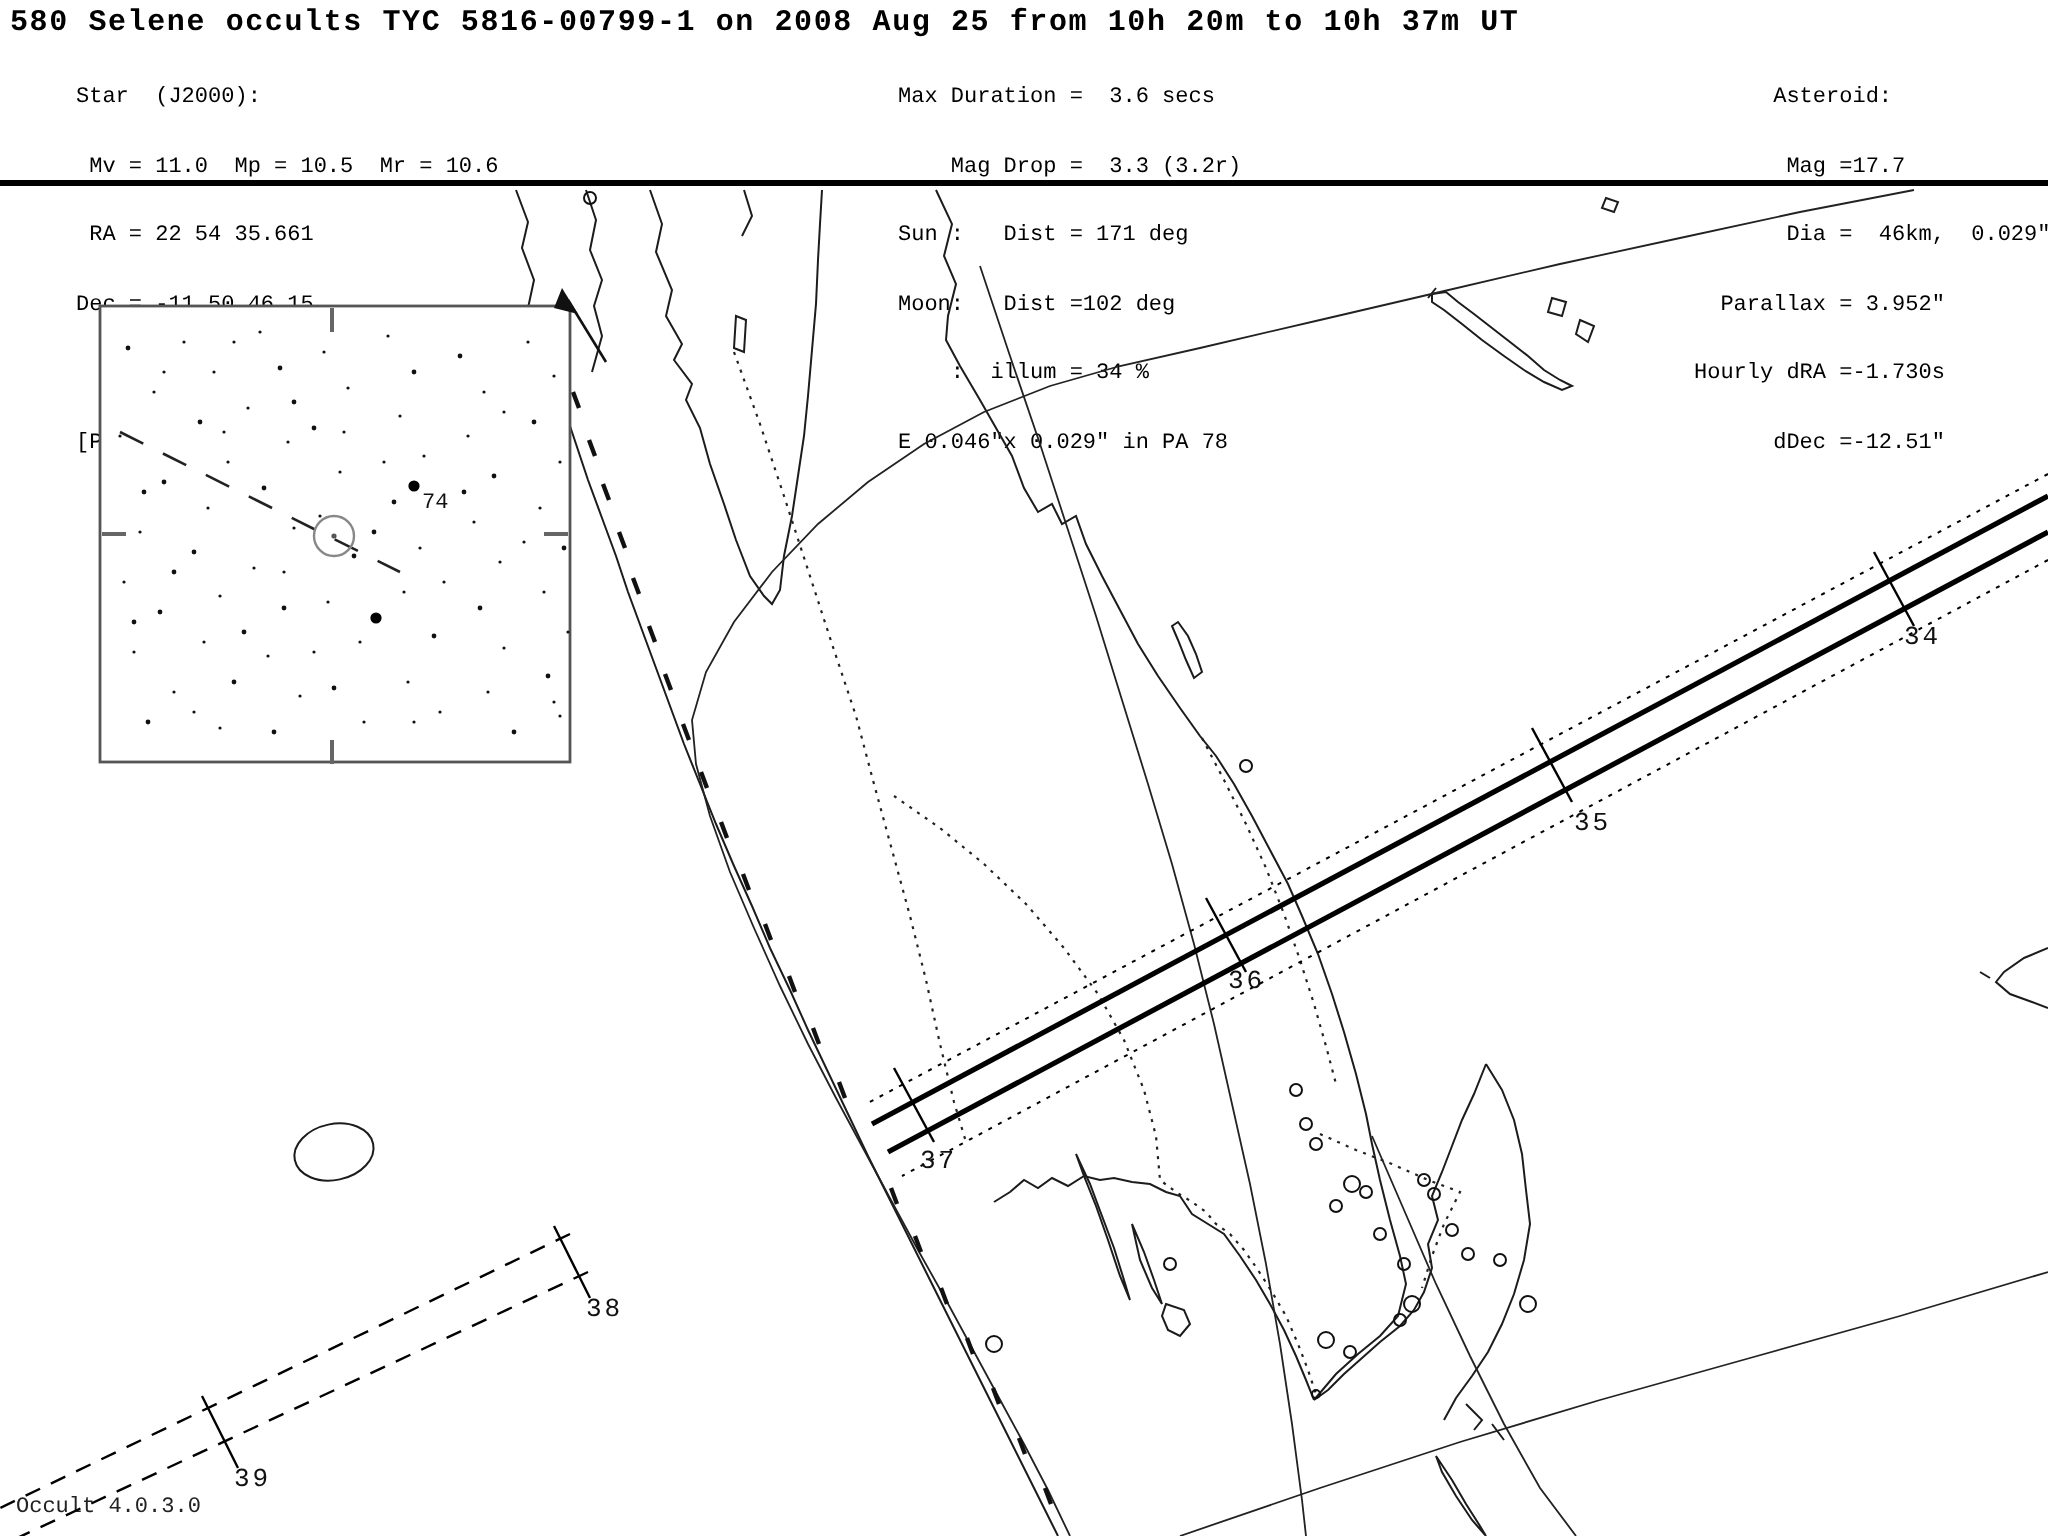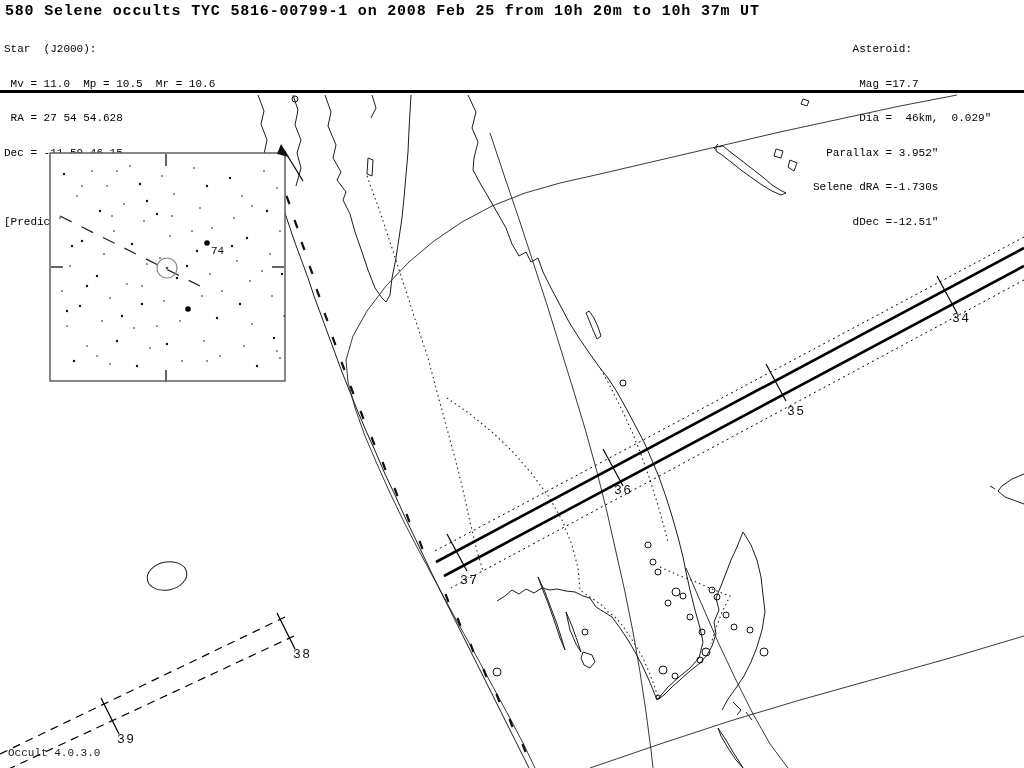--- a/index.html
+++ b/index.html
@@ -1,53 +1,61 @@
 <!DOCTYPE html>
 <html><head>
 <meta charset="utf-8">
 <style>
   html,body{margin:0;padding:0;background:#ffffff;}
   #stage{position:relative;width:1024px;height:768px;background:#fff;overflow:hidden;
          font-family:"Liberation Mono","DejaVu Sans Mono",monospace;color:#000;}
   .title{position:absolute;left:5px;top:3px;font-size:15px;font-weight:bold;
          letter-spacing:.8px;white-space:pre;}
   .hblock{position:absolute;top:21px;font-size:11px;line-height:11.5px;white-space:pre;}
-  .hblock div{min-height:11.5px;}
+  .hblock div{min-height:11.5px;margin-left:34px;}
   #hleft{left:4px;}
   #hmid{left:415px;}
   #hright{left:813px;}
   svg{position:absolute;left:0;top:0;}
   .maplabel{font-family:"Liberation Mono","DejaVu Sans Mono",monospace;font-size:13px;
             letter-spacing:1.5px;fill:#111;}
   .credit{font-family:"Liberation Mono","DejaVu Sans Mono",monospace;font-size:11px;fill:#222;}
   .inset74{font-family:"Liberation Mono","DejaVu Sans Mono",monospace;font-size:11px;fill:#111;}
 </style>
 </head>
 <body>
 
 <div id="stage">
 
-  <div class="title">580 Selene occults TYC 5816-00799-1 on 2008 Feb 25 from 10h 20m to 10h 37m UT</div>
+  <div class="title">580 Selene occults TYC 5816-00799-1 on 2008 Aug 25 from 10h 20m to 10h 37m UT</div>
 
   <div id="hleft" class="hblock">
     <div>Star  (J2000):</div>
     <div> Mv = 11.0  Mp = 10.5  Mr = 10.6</div>
-    <div> RA = 27 54 54.628</div>
+    <div> RA = 22 54 35.661</div>
     <div>Dec = -11 50 46.15</div>
     <div> </div>
     <div>[Prediction of 2008 Jul 25.0]</div>
   </div>
 
+  <div id="hmid" class="hblock">
+    <div>Max Duration =  3.6 secs</div>
+    <div>    Mag Drop =  3.3 (3.2r)</div>
+    <div>Sun :   Dist = 171 deg</div>
+    <div>Moon:   Dist =102 deg</div>
+    <div>    :  illum = 34 %</div>
+    <div>E 0.046"x 0.029" in PA 78</div>
+  </div>
 
   <div id="hright" class="hblock">
     <div>      Asteroid:</div>
     <div>       Mag =17.7</div>
     <div>       Dia =  46km,  0.029"</div>
     <div>  Parallax = 3.952"</div>
-    <div>Selene dRA =-1.730s</div>
+    <div>Hourly dRA =-1.730s</div>
     <div>      dDec =-12.51"</div>
   </div>
 
   <svg width="1024" height="768" viewBox="0 0 1024 768">
 
     <rect x="0" y="90" width="1024" height="3" fill="#000"></rect>
 
     <g stroke="#1c1c1c" stroke-width="1" fill="none">
 
       <path d="M258,95 L264,111 261,124 267,140 264,154 270,170 275,186 282,204 288,222 294,240 301,259 308,278 314,296 321,315 328,334 335,353 342,372 350,392 358,412 367,433 376,453 385,474 395,495 404,515 414,536 424,557 434,578 444,598 454,618 464,638 474,658 484,678 494,698 504,718 514,738 523,756 529,768"></path>

